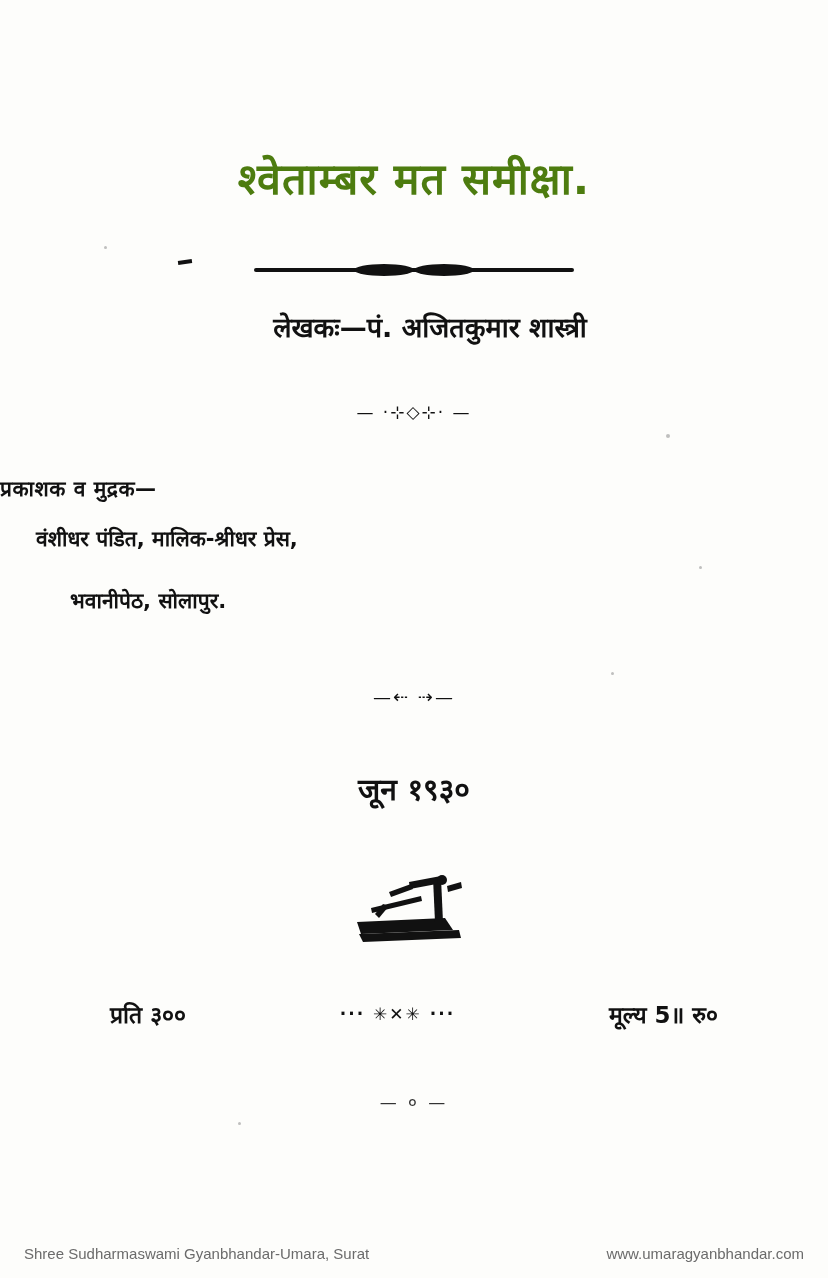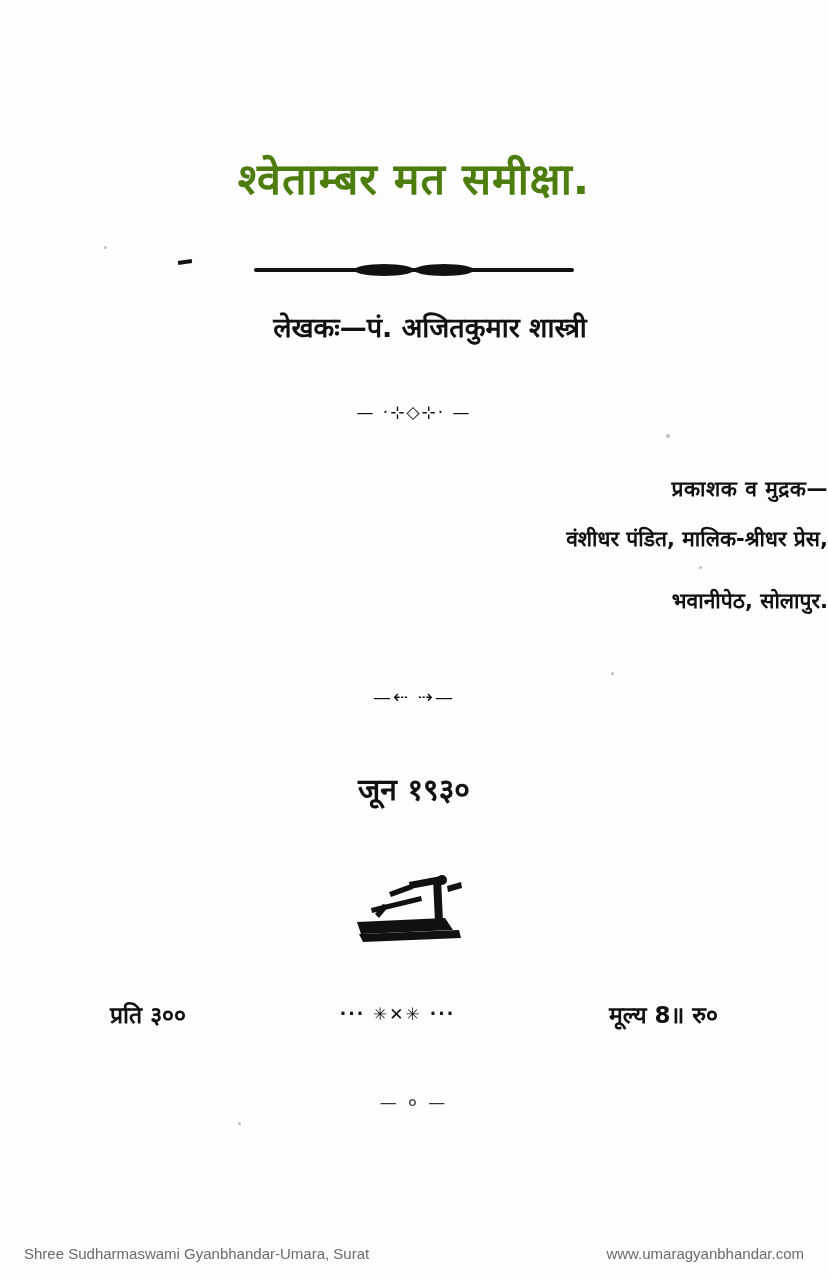--- a/index.html
+++ b/index.html
@@ -101,40 +101,40 @@
     font-size: 17px;
     color: #111;
     letter-spacing: 2px;
   }
 
   .pub-block {
     position: absolute;
     top: 474px;
     left: 0;
     width: 828px;
-    text-align: right;
+    text-align: left;
     font-family: "DejaVu Sans", sans-serif;
     color: #111;
   }
   .pub-line-1 {
     font-size: 21px;
     font-weight: 700;
     letter-spacing: .5px;
   }
   .pub-line-2 {
     margin-top: 22px;
     font-size: 21px;
     font-weight: 700;
     padding-left: 36px;
   }
   .pub-line-3 {
     margin-top: 34px;
     font-size: 21px;
     font-weight: 700;
-    padding-left: 120px;
+    padding-left: 70px;
   }
 
   .rule-3 {
     position: absolute;
     top: 686px;
     left: 0;
     width: 828px;
     text-align: center;
     font-family: "DejaVu Sans", sans-serif;
     font-size: 18px;
@@ -255,21 +255,21 @@
         <path d="M98 18 L112 14 L113 20 L99 24 Z"></path>
         <circle cx="93" cy="12" r="5"></circle>
         <path d="M26 46 L34 36 L40 38 L30 50 Z"></path>
       </g>
     </svg>
   </div>
 
   <div class="bottom-row">
     <div>प्रति ३०० </div>
     <div class="bottom-orn">··· ✳✕✳ ···</div>
-    <div>मूल्य 8॥ रु०</div>
+    <div>मूल्य 5॥ रु०</div>
   </div>
 
   <div class="rule-4">— ० —</div>
 
   <div class="footer">
     <span>Shree Sudharmaswami Gyanbhandar-Umara, Surat</span>
     <span>www.umaragyanbhandar.com</span>
   </div>
 
 </div>

